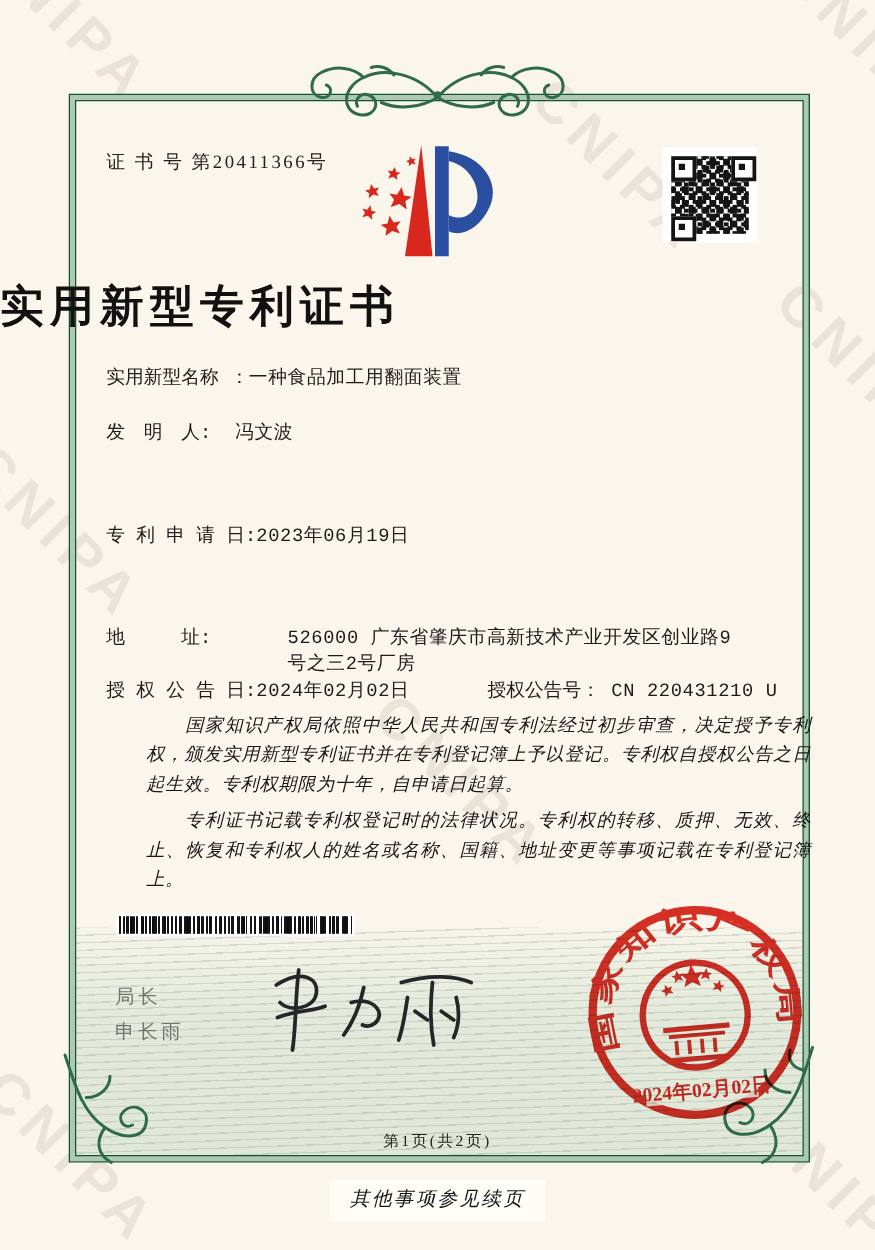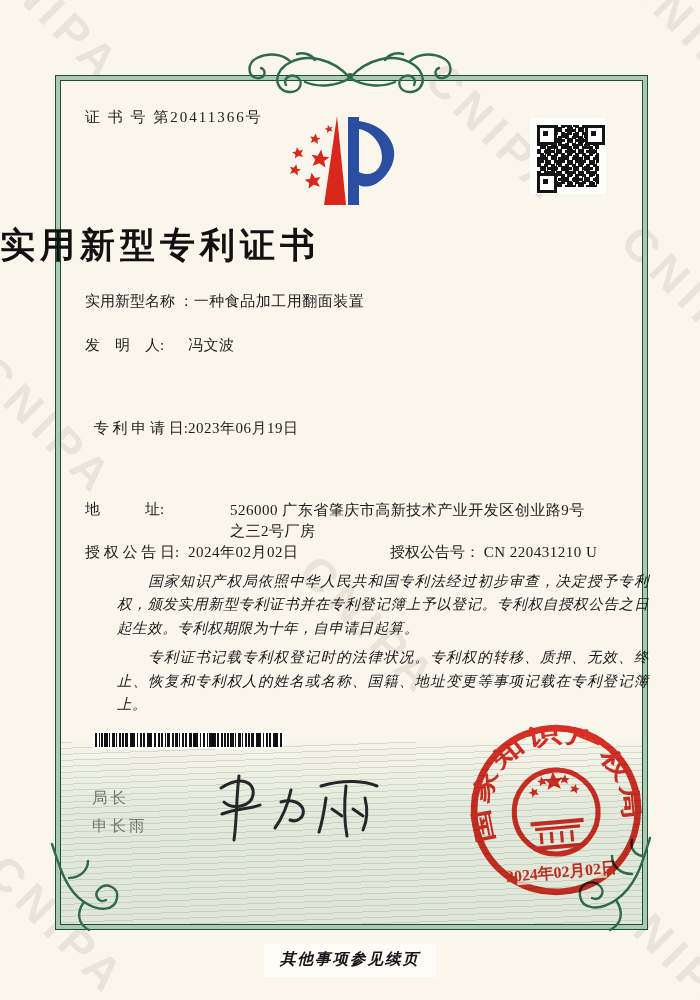--- a/index.html
+++ b/index.html
@@ -18,38 +18,38 @@
 
   
   .waves{position:absolute;left:58px;top:742px;width:587px;height:186px;
       background-image:
         repeating-linear-gradient(178deg, rgba(118,148,122,.26) 0 1px, rgba(0,0,0,0) 1px 6px),
         linear-gradient(180deg, rgba(227,233,221,.15) 0, #e3e9db 70px, #e0e7d8 100%);}
 
   .orn{position:absolute;}
   .grn{stroke:#2e6b46;fill:none;stroke-width:2.4;stroke-linecap:round;}
 
-  .cert-number{position:absolute;left:85px;top:108px;font-size:15px;letter-spacing:2px;color:#222;}
+  .cert-number{position:absolute;left:85px;top:120px;font-size:15px;letter-spacing:2px;color:#222;}
 
   .logo{position:absolute;left:283px;top:114px;width:118px;height:94px;}
 
   .qrbox{position:absolute;left:530px;top:118px;width:76px;height:76px;background:#fff;}
   .qr{position:absolute;left:7px;top:7px;width:62px;height:62px;
       background:
         repeating-conic-gradient(#141414 0% 25%, rgba(0,0,0,0) 25% 50%) 0px 0px/7px 7px,
         repeating-conic-gradient(#141414 0% 25%, rgba(0,0,0,0) 25% 50%) 3px 2px/11px 11px,
         #fff;}
   .finder{position:absolute;width:14px;height:14px;border:3px solid #141414;background:#fff;}
   .finder i{position:absolute;left:3px;top:3px;width:5px;height:5px;background:#141414;display:block;}
   .f1{left:0;top:0;} .f2{right:0;top:0;} .f3{left:0;bottom:0;}
 
   .title{position:absolute;left:0;top:222px;width:100%;
       font-size:35px;font-weight:600;letter-spacing:5px;color:#111;}
 
-  .frow{position:absolute;left:85px;font-size:15px;color:#1c1c1c;}
+  .frow{position:absolute;left:85px;font-size:15px;color:#1c1c1c;font-family:Liberation Mono, monospace;}
   .flabel{display:inline-block;min-width:103px;white-space:pre;}
   .fvalue{letter-spacing:.5px;}
   .addrval{display:inline-block;width:358px;vertical-align:top;line-height:21px;margin-left:42px;}
   .pair2{position:absolute;left:305px;top:0;white-space:nowrap;}
   .pair2 .flabel{min-width:0;}
 
   .bodytext{position:absolute;left:85px;top:570px;width:532px;font-size:14.5px;
       font-style:italic;line-height:1.62;letter-spacing:.6px;color:#17171a;text-align:justify;margin-left:32px;}
   .bodytext p{margin:0 0 6px 0;text-indent:2.15em;}
 
@@ -66,21 +66,21 @@
   .signature{position:absolute;left:205px;top:762px;}
 
   .seal{position:absolute;left:468px;top:722px;width:176px;height:176px;
       transform:rotate(-5deg);opacity:.95;mix-blend-mode:multiply;}
 
   .pagenum{position:absolute;left:0;top:905px;width:100%;text-align:center;
       font-size:12.5px;letter-spacing:2px;color:#222;}
 
   .note{position:absolute;left:50%;top:944px;transform:translateX(-50%);
       font-size:15.5px;font-style:italic;letter-spacing:2px;color:#15151a;
-      background:#fffdf6;padding:5px 16px 7px;font-weight:bold;}
+      background:#fffdf6;padding:5px 16px 7px;}
 </style>
 </head>
 <body>
 
 <div class="page">
 
   <div class="wm" style="left:-35px;top:-15px;">CNIPA</div>
   <div class="wm" style="left:608px;top:6px;">CNIPA</div>
   <div class="wm" style="left:408px;top:105px;">CNIPA</div>
   <div class="wm" style="left:604px;top:268px;">CNIPA</div>
@@ -226,16 +226,17 @@
       <rect x="68" y="107" width="3" height="11"></rect>
       <rect x="78" y="107" width="3" height="11"></rect>
       <rect x="88" y="107" width="3" height="11"></rect>
       <rect x="98" y="107" width="3" height="11"></rect>
       <rect x="62" y="120" width="48" height="4"></rect>
     </g>
     <rect x="42" y="138" width="88" height="18" fill="#fff" opacity=".85"></rect>
     <text x="86" y="152" text-anchor="middle" font-size="15.5" font-weight="bold" fill="#d8261c" font-family="Liberation Serif, serif">2024年02月02日</text>
   </svg>
 
+  <div class="pagenum">第1页(共2页)</div>
 
   <div class="note">其他事项参见续页</div>
 
 </div>
 
 </body></html>

